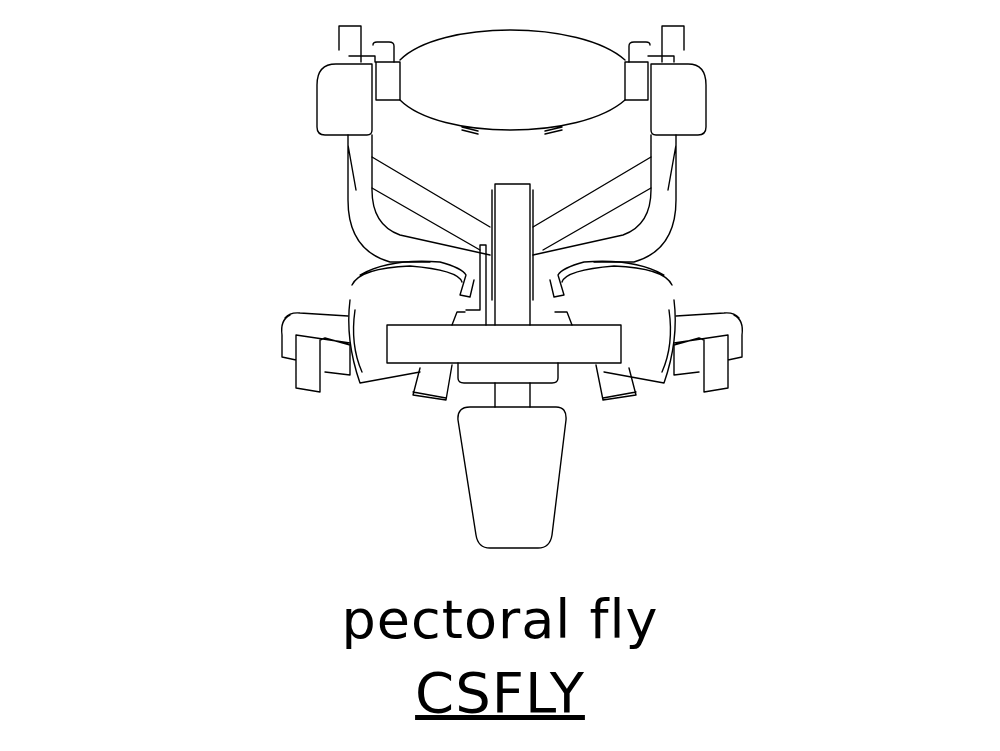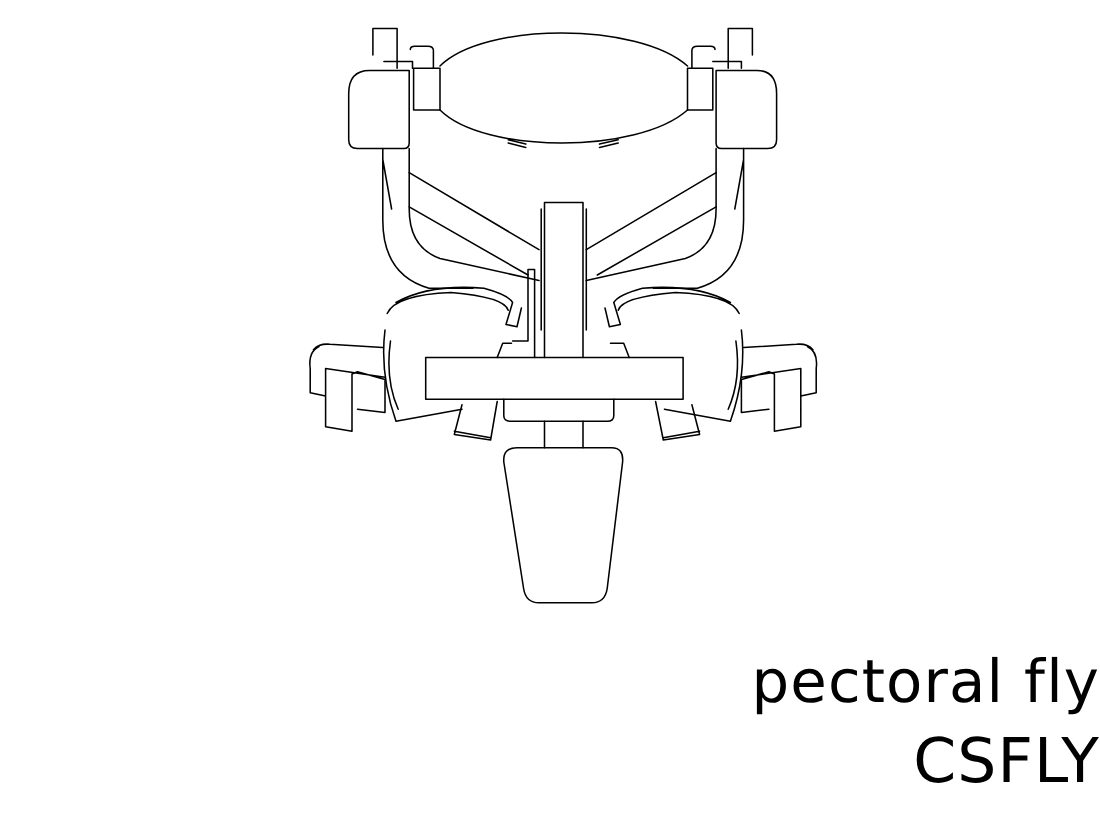--- a/index.html
+++ b/index.html
@@ -2,25 +2,25 @@
 <html><head>
   <meta charset="utf-8">
   <style>
     html, body { margin: 0; padding: 0; background: #ffffff; }
     body { width: 1000px; height: 751px; position: relative; overflow: hidden; }
     #drawing { position: absolute; left: 0; top: 0; width: 1000px; height: 751px; }
     #drawing path, #drawing rect, #drawing line {
       fill: none; stroke: #000000; stroke-width: 1.4; stroke-linejoin: round; stroke-linecap: round;
     }
     .caption {
-      position: absolute; left: 0; width: 1000px; text-align: right;
+      position: absolute; left: 0; width: 1000px; text-align: center;
       font-family: "DejaVu Sans", sans-serif; color: #000000; letter-spacing: 1px;
     }
     .caption.line1 { top: 588px; font-size: 54px; }
-    .caption.line2 { top: 660px; font-size: 56px; }
+    .caption.line2 { top: 660px; font-size: 56px; text-decoration: underline; }
   </style>
 </head>
 <body>
 
 <svg id="drawing" viewBox="0 0 1000 751" xmlns="http://www.w3.org/2000/svg">
   <g id="parts-group">
       <path d="M400,60 C440,20 580,20 625,60 M400,100 C440,140 580,140 625,100 M462,127 L478,131 M545,131 L562,127 M462,130 L478,134 M545,134 L562,130" style="stroke: rgb(0, 0, 0);"></path>
       <path d="M339,26 L361,26 L361,62 M339,26 L339,50" style="stroke: rgb(0, 0, 0);"></path>
       <path d="M373,45 Q373,42 377,42 L389,42 Q394,42 394,46 L394,62" style="stroke: rgb(0, 0, 0);"></path>
       <path d="M349,56 L375,56 L375,62 M376,62 L400,62 L400,100 L376,100 Z" style="stroke: rgb(0, 0, 0);"></path>

